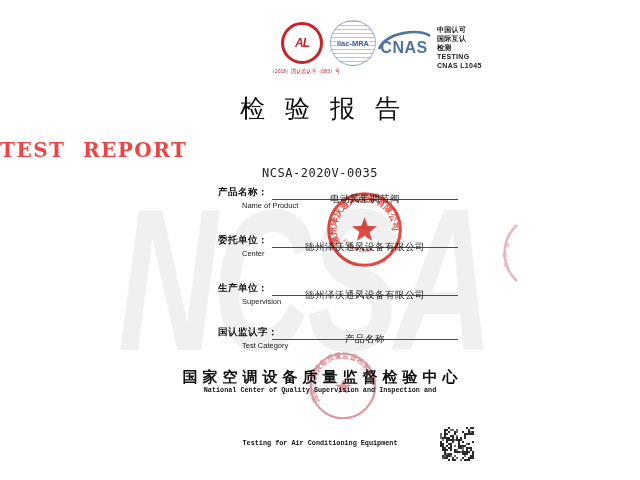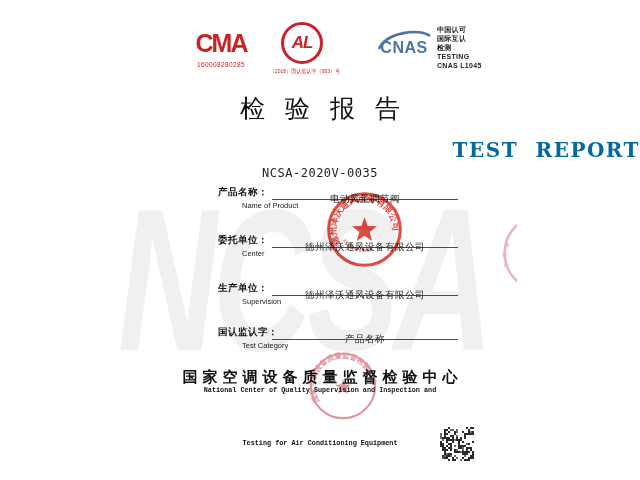--- a/index.html
+++ b/index.html
@@ -16,41 +16,41 @@
 
   
   .cma{position:absolute;left:192px;top:28px;width:58px;text-align:center;}
   .cma-mark{font-size:25px;font-weight:800;color:#cb2127;letter-spacing:-2px;line-height:30px;
     font-family:"Liberation Sans",sans-serif;transform:scaleY(1.05);}
   .cma-num{font-size:6.5px;color:#cb2127;letter-spacing:0.4px;margin-top:3px;white-space:nowrap;}
 
   .cal{position:absolute;left:267px;top:22px;width:70px;text-align:center;}
   .cal-circle{width:36px;height:36px;border:3px solid #cb2127;border-radius:50%;
     margin:0 auto;display:flex;align-items:center;justify-content:center;}
-  .cal-mark{font-size:17px;font-weight:800;font-style:italic;color:#cb2127;letter-spacing:-1px;}
+  .cal-mark{font-size:12px;font-weight:800;font-style:italic;color:#cb2127;letter-spacing:-1px;}
   .cal-cap{font-size:5.5px;color:#cb2127;margin-top:4px;white-space:nowrap;transform:scaleX(0.92);}
 
   .ilac{position:absolute;left:330px;top:20px;width:44px;height:44px;border-radius:50%;
     border:1px solid rgba(90,120,160,0.55);
     background:repeating-linear-gradient(180deg, rgba(100,130,170,0.45) 0 1px, rgba(255,255,255,0) 1px 4px);
     display:flex;align-items:center;justify-content:center;}
   .ilac-label{font-size:7.5px;font-weight:700;color:#3f608c;background:rgba(255,255,255,0.75);
     padding:0 1px;letter-spacing:0px;}
 
   .cnas{position:absolute;left:376px;top:27px;width:56px;height:34px;}
 
   .accred{position:absolute;left:437px;top:25px;font-size:7px;font-weight:700;
     line-height:9px;color:#222;letter-spacing:0.3px;}
 
   
   .title-cn{position:absolute;left:0;top:92px;width:100%;text-align:center;
     font-size:25px;font-weight:400;letter-spacing:20px;text-indent:20px;color:#111;}
-  .title-en{position:absolute;left:0;top:138px;width:100%;text-align:right;
+  .title-en{position:absolute;left:0;top:138px;width:100%;text-align:left;
     font-family:"DejaVu Serif",serif;font-size:20px;font-weight:600;
-    letter-spacing:1.5px;word-spacing:9px;color:#0369a1;}
+    letter-spacing:1.5px;word-spacing:9px;color:#ef4444;}
   .report-no{position:absolute;left:0;top:166px;width:100%;text-align:center;
     font-family:"DejaVu Sans Mono",monospace;font-size:12px;letter-spacing:0.5px;color:#222;}
 
   
   .field{position:absolute;left:218px;width:240px;}
   .f-label-cn{font-size:9.5px;font-weight:600;color:#111;letter-spacing:0.5px;}
   .f-label-en{font-size:7.5px;font-family:Liberation Sans, sans-serif;color:#222;margin-top:2px;padding-left:24px;}
   .f-line{position:absolute;left:54px;top:13px;width:186px;border-bottom:1px solid #4d4d4d;height:0;}
   .f-value{position:absolute;left:54px;top:-1px;width:186px;text-align:center;
     font-size:9.5px;color:#222;letter-spacing:0.5px;white-space:nowrap;margin-top:8px;}
@@ -72,32 +72,31 @@
 </style>
 </head>
 <body>
 
 <div id="page">
 
   <div class="watermark">NCSA</div>
 
   <div class="layer">
 
-    <div class="cma">
-      <div class="cma-mark">CMA</div>
-      <div class="cma-num">160008280285</div>
-    </div>
 
     <div class="cal">
       <div class="cal-circle">
         <span class="cal-mark">AL</span>
       </div>
       <div class="cal-cap">（2018）国认监认字（083）号</div>
     </div>
 
+    <div class="ilac">
+      <span class="ilac-label">ilac-MRA</span>
+    </div>
 
     <div class="cnas">
       <svg width="56" height="34" viewBox="0 0 56 34">
         <path d="M3,22 C10,5 44,1 54,9" stroke="#4f74a3" stroke-width="2.6" fill="none"></path>
         <text x="28" y="26" text-anchor="middle" font-family="Liberation Sans, sans-serif" font-size="16" font-weight="800" fill="#4f74a3" letter-spacing="0.5">CNAS</text>
       </svg>
     </div>
 
     <div class="accred">
       <div>中国认可</div>

